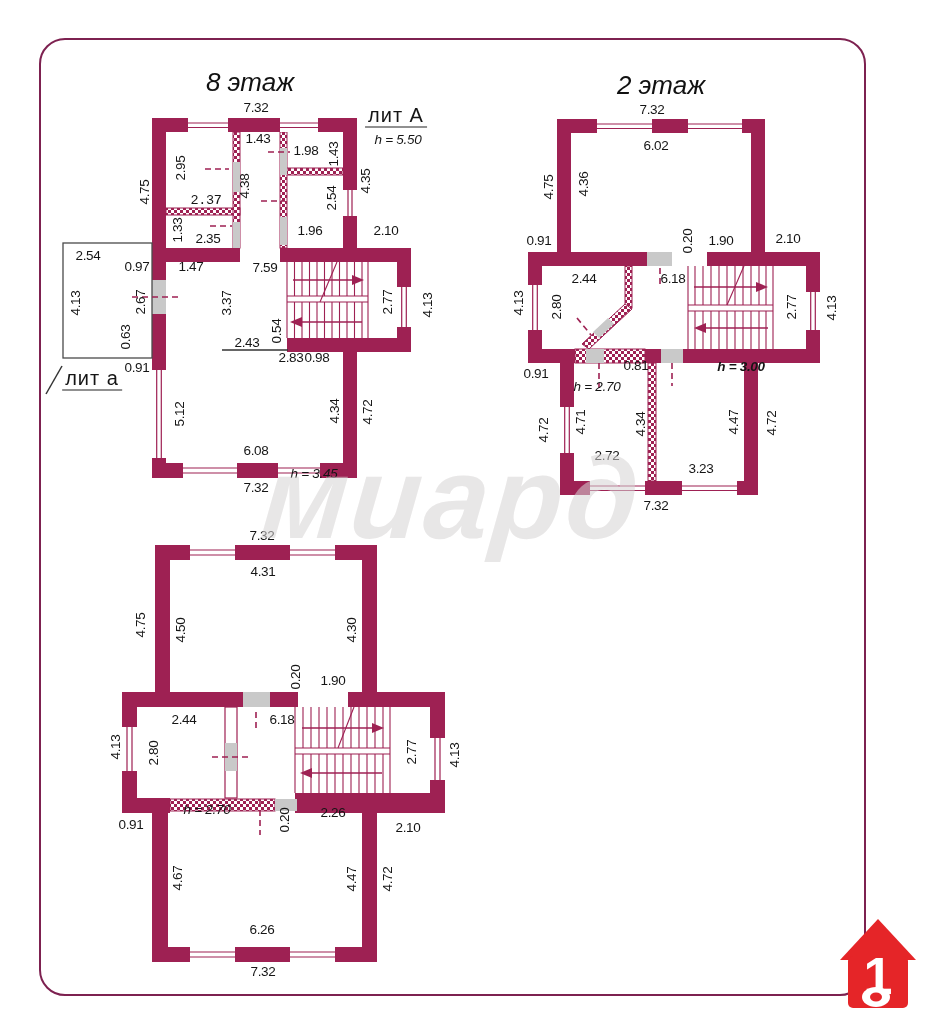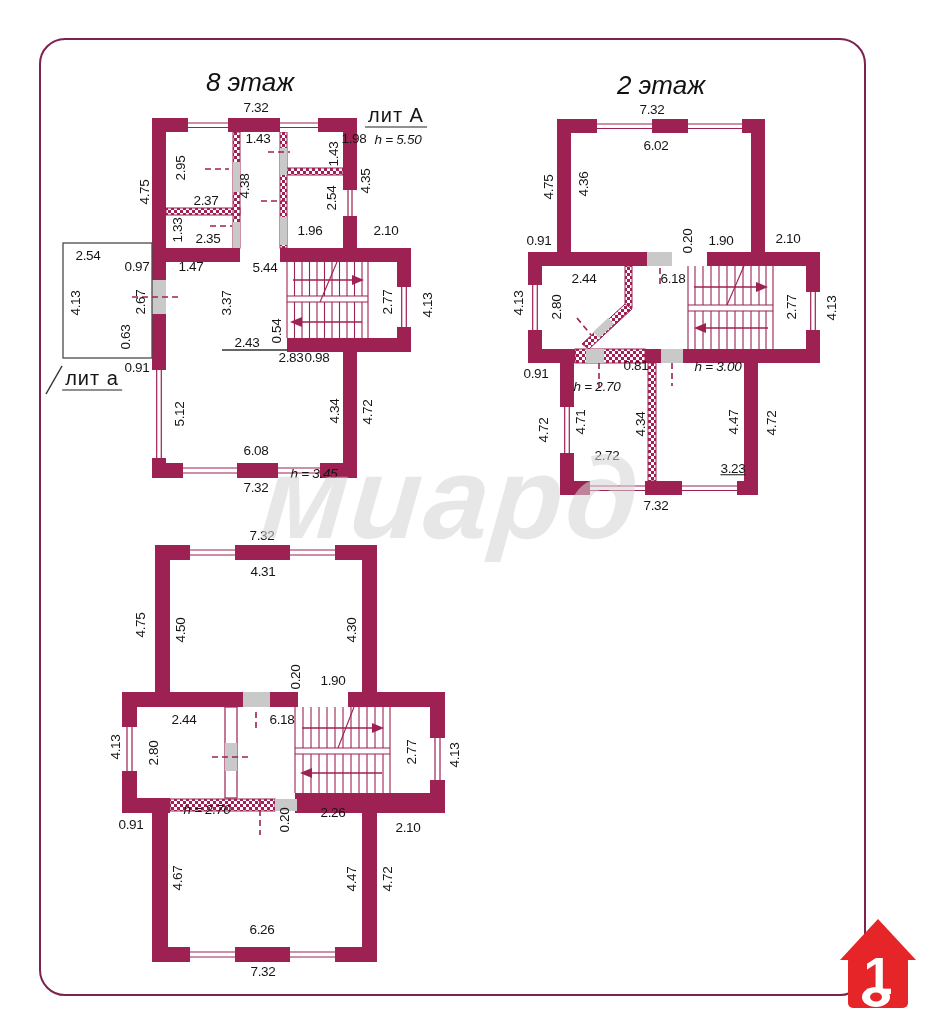--- a/index.html
+++ b/index.html
@@ -258,41 +258,41 @@
 
       <path class="dashl" d="M256 712V730M260 800V835M212 757H250"></path>
     </g>
   </svg>
 
   <div class="labels">
       <span class="dim" style="left: 256px; top: 108px;">7.32</span>
       <span class="dim big u" style="left: 396px; top: 116px;">лит А</span>
       <span class="dim ital" style="left: 398px; top: 140px;">h = 5.50</span>
       <span class="dim" style="left: 258px; top: 139px;">1.43</span>
-      <span class="dim" style="left: 306px; top: 139px; margin-left: 48px;">1.98</span>
+      <span class="dim" style="left: 306px; top: 151px;">1.98</span>
       <span class="dim rot" style="left: 334px; top: 154px;">1.43</span>
       <span class="dim rot" style="left: 366px; top: 181px;">4.35</span>
       <span class="dim rot" style="left: 181px; top: 168px;">2.95</span>
-      <span class="dim" style="left: 206px; top: 201px;">2.37</span>
+      <span class="dim" style="left: 206px; top: 201px; font-family: Liberation Mono, monospace;">2.37</span>
       <span class="dim rot" style="left: 245px; top: 186px;">4.38</span>
       <span class="dim rot" style="left: 332px; top: 198px;">2.54</span>
       <span class="dim rot" style="left: 178px; top: 230px;">1.33</span>
       <span class="dim" style="left: 208px; top: 239px;">2.35</span>
       <span class="dim" style="left: 310px; top: 231px;">1.96</span>
       <span class="dim" style="left: 386px; top: 231px;">2.10</span>
       <span class="dim rot" style="left: 145px; top: 192px;">4.75</span>
       <span class="dim" style="left: 88px; top: 256px;">2.54</span>
       <span class="dim rot" style="left: 76px; top: 303px;">4.13</span>
       <span class="dim" style="left: 137px; top: 267px;">0.97</span>
       <span class="dim rot" style="left: 141px; top: 302px;">2.67</span>
       <span class="dim rot" style="left: 126px; top: 337px;">0.63</span>
       <span class="dim" style="left: 137px; top: 368px;">0.91</span>
       <span class="dim big u" style="left: 92px; top: 379px;">лит а</span>
       <span class="dim" style="left: 191px; top: 267px;">1.47</span>
-      <span class="dim" style="left: 265px; top: 268px;">5.44</span>
+      <span class="dim" style="left: 265px; top: 268px;">7.59</span>
       <span class="dim rot" style="left: 227px; top: 303px;">3.37</span>
       <span class="dim rot" style="left: 277px; top: 331px;">0.54</span>
       <span class="dim" style="left: 247px; top: 343px;">2.43</span>
       <span class="dim" style="left: 256px; top: 358px; margin-left: 35px;">2.83</span>
       <span class="dim" style="left: 317px; top: 358px;">0.98</span>
       <span class="dim rot" style="left: 388px; top: 302px;">2.77</span>
       <span class="dim rot" style="left: 428px; top: 305px;">4.13</span>
       <span class="dim rot" style="left: 180px; top: 414px;">5.12</span>
       <span class="dim" style="left: 256px; top: 451px;">6.08</span>
       <span class="dim ital" style="left: 314px; top: 474px;">h = 3.45</span>
@@ -310,29 +310,29 @@
       <span class="dim" style="left: 721px; top: 241px;">1.90</span>
       <span class="dim" style="left: 788px; top: 239px;">2.10</span>
       <span class="dim" style="left: 584px; top: 279px;">2.44</span>
       <span class="dim rot" style="left: 557px; top: 307px;">2.80</span>
       <span class="dim rot" style="left: 519px; top: 303px;">4.13</span>
       <span class="dim" style="left: 673px; top: 279px;">6.18</span>
       <span class="dim rot" style="left: 792px; top: 307px;">2.77</span>
       <span class="dim rot" style="left: 832px; top: 308px;">4.13</span>
       <span class="dim" style="left: 636px; top: 366px;">0.81</span>
       <span class="dim ital" style="left: 597px; top: 387px;">h = 2.70</span>
-      <span class="dim ital" style="left: 718px; top: 367px;">h = 3.00</span>
+      <span class="dim ital" style="left: 741px; top: 367px; font-weight: bold;">h = 3.00</span>
       <span class="dim" style="left: 536px; top: 374px;">0.91</span>
       <span class="dim rot" style="left: 544px; top: 430px;">4.72</span>
       <span class="dim rot" style="left: 581px; top: 422px;">4.71</span>
       <span class="dim rot" style="left: 641px; top: 424px;">4.34</span>
       <span class="dim rot" style="left: 734px; top: 422px;">4.47</span>
       <span class="dim rot" style="left: 772px; top: 423px;">4.72</span>
       <span class="dim" style="left: 607px; top: 456px;">2.72</span>
-      <span class="dim" style="left: 733px; top: 469px; text-decoration: underline;">3.23</span>
+      <span class="dim" style="left: 701px; top: 469px;">3.23</span>
       <span class="dim" style="left: 656px; top: 506px;">7.32</span>
     </div>
   <div class="labels">
       <span class="dim" style="left: 262px; top: 536px;">7.32</span>
       <span class="dim" style="left: 263px; top: 572px;">4.31</span>
       <span class="dim rot" style="left: 141px; top: 625px;">4.75</span>
       <span class="dim rot" style="left: 181px; top: 630px;">4.50</span>
       <span class="dim rot" style="left: 352px; top: 630px;">4.30</span>
       <span class="dim rot" style="left: 296px; top: 677px;">0.20</span>
       <span class="dim" style="left: 333px; top: 681px;">1.90</span>

